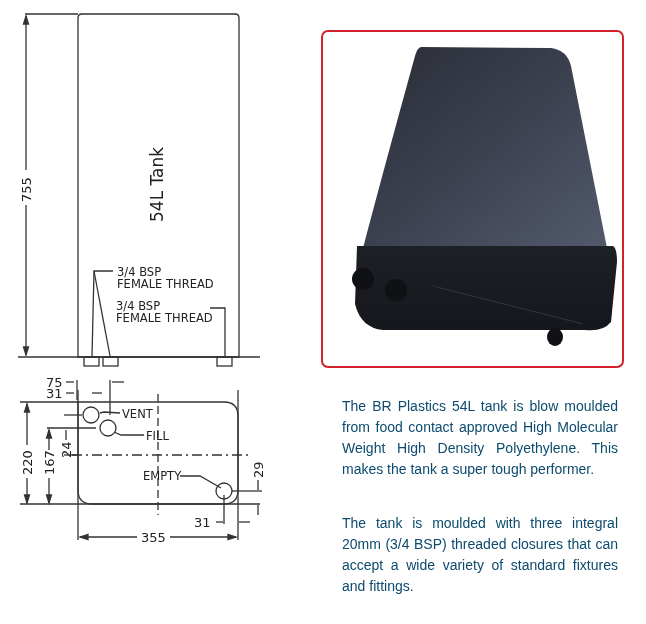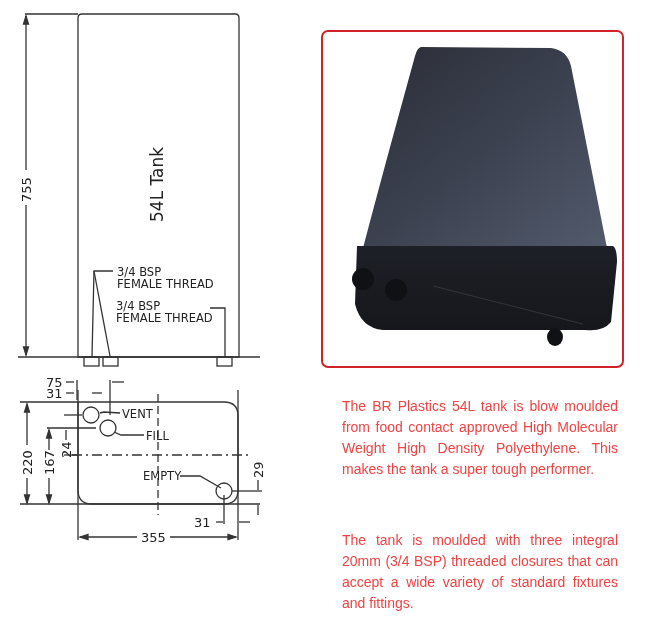--- a/index.html
+++ b/index.html
@@ -8,24 +8,24 @@
     .drawing svg { position: absolute; left: 0; top: 0; }
     .dim-text { font-family: "DejaVu Sans", sans-serif; font-size: 13px; fill: #222; }
     .label-text { font-family: "DejaVu Sans", sans-serif; font-size: 11.5px; fill: #222; }
     .tank-text { font-family: "DejaVu Sans", sans-serif; font-size: 17px; fill: #222; }
     .photo-frame {
       position: absolute; left: 321px; top: 30px; width: 303px; height: 338px;
       border: 2px solid #d2232a; border-radius: 7px; background: #ffffff; box-sizing: border-box;
       overflow: hidden;
     }
     .photo-frame svg { position: absolute; left: 0; top: 0; }
-    .desc { position: absolute; left: 342px; width: 276px; font-family: "Liberation Sans", sans-serif; font-size: 14px; line-height: 21px; color: #ef4444; text-align: justify; }
+    .desc { position: absolute; left: 342px; width: 276px; font-family: "Liberation Sans", sans-serif; font-size: 14px; line-height: 21px; color: #0c4a6e; text-align: justify; }
     .desc p { margin: 0; }
     .desc1 { top: 396px; }
-    .desc2 { top: 530px; }
+    .desc2 { top: 513px; }
   </style>
 </head>
 <body>
 
 <div class="drawing">
   <svg width="300" height="624" viewBox="0 0 300 624" xmlns="http://www.w3.org/2000/svg">
     <g stroke="#333" stroke-width="1.3" fill="none">
 
       <path d="M78 18 Q78 14 82 14 L235 14 Q239 14 239 18 L239 357 L78 357 Z"></path>
 

